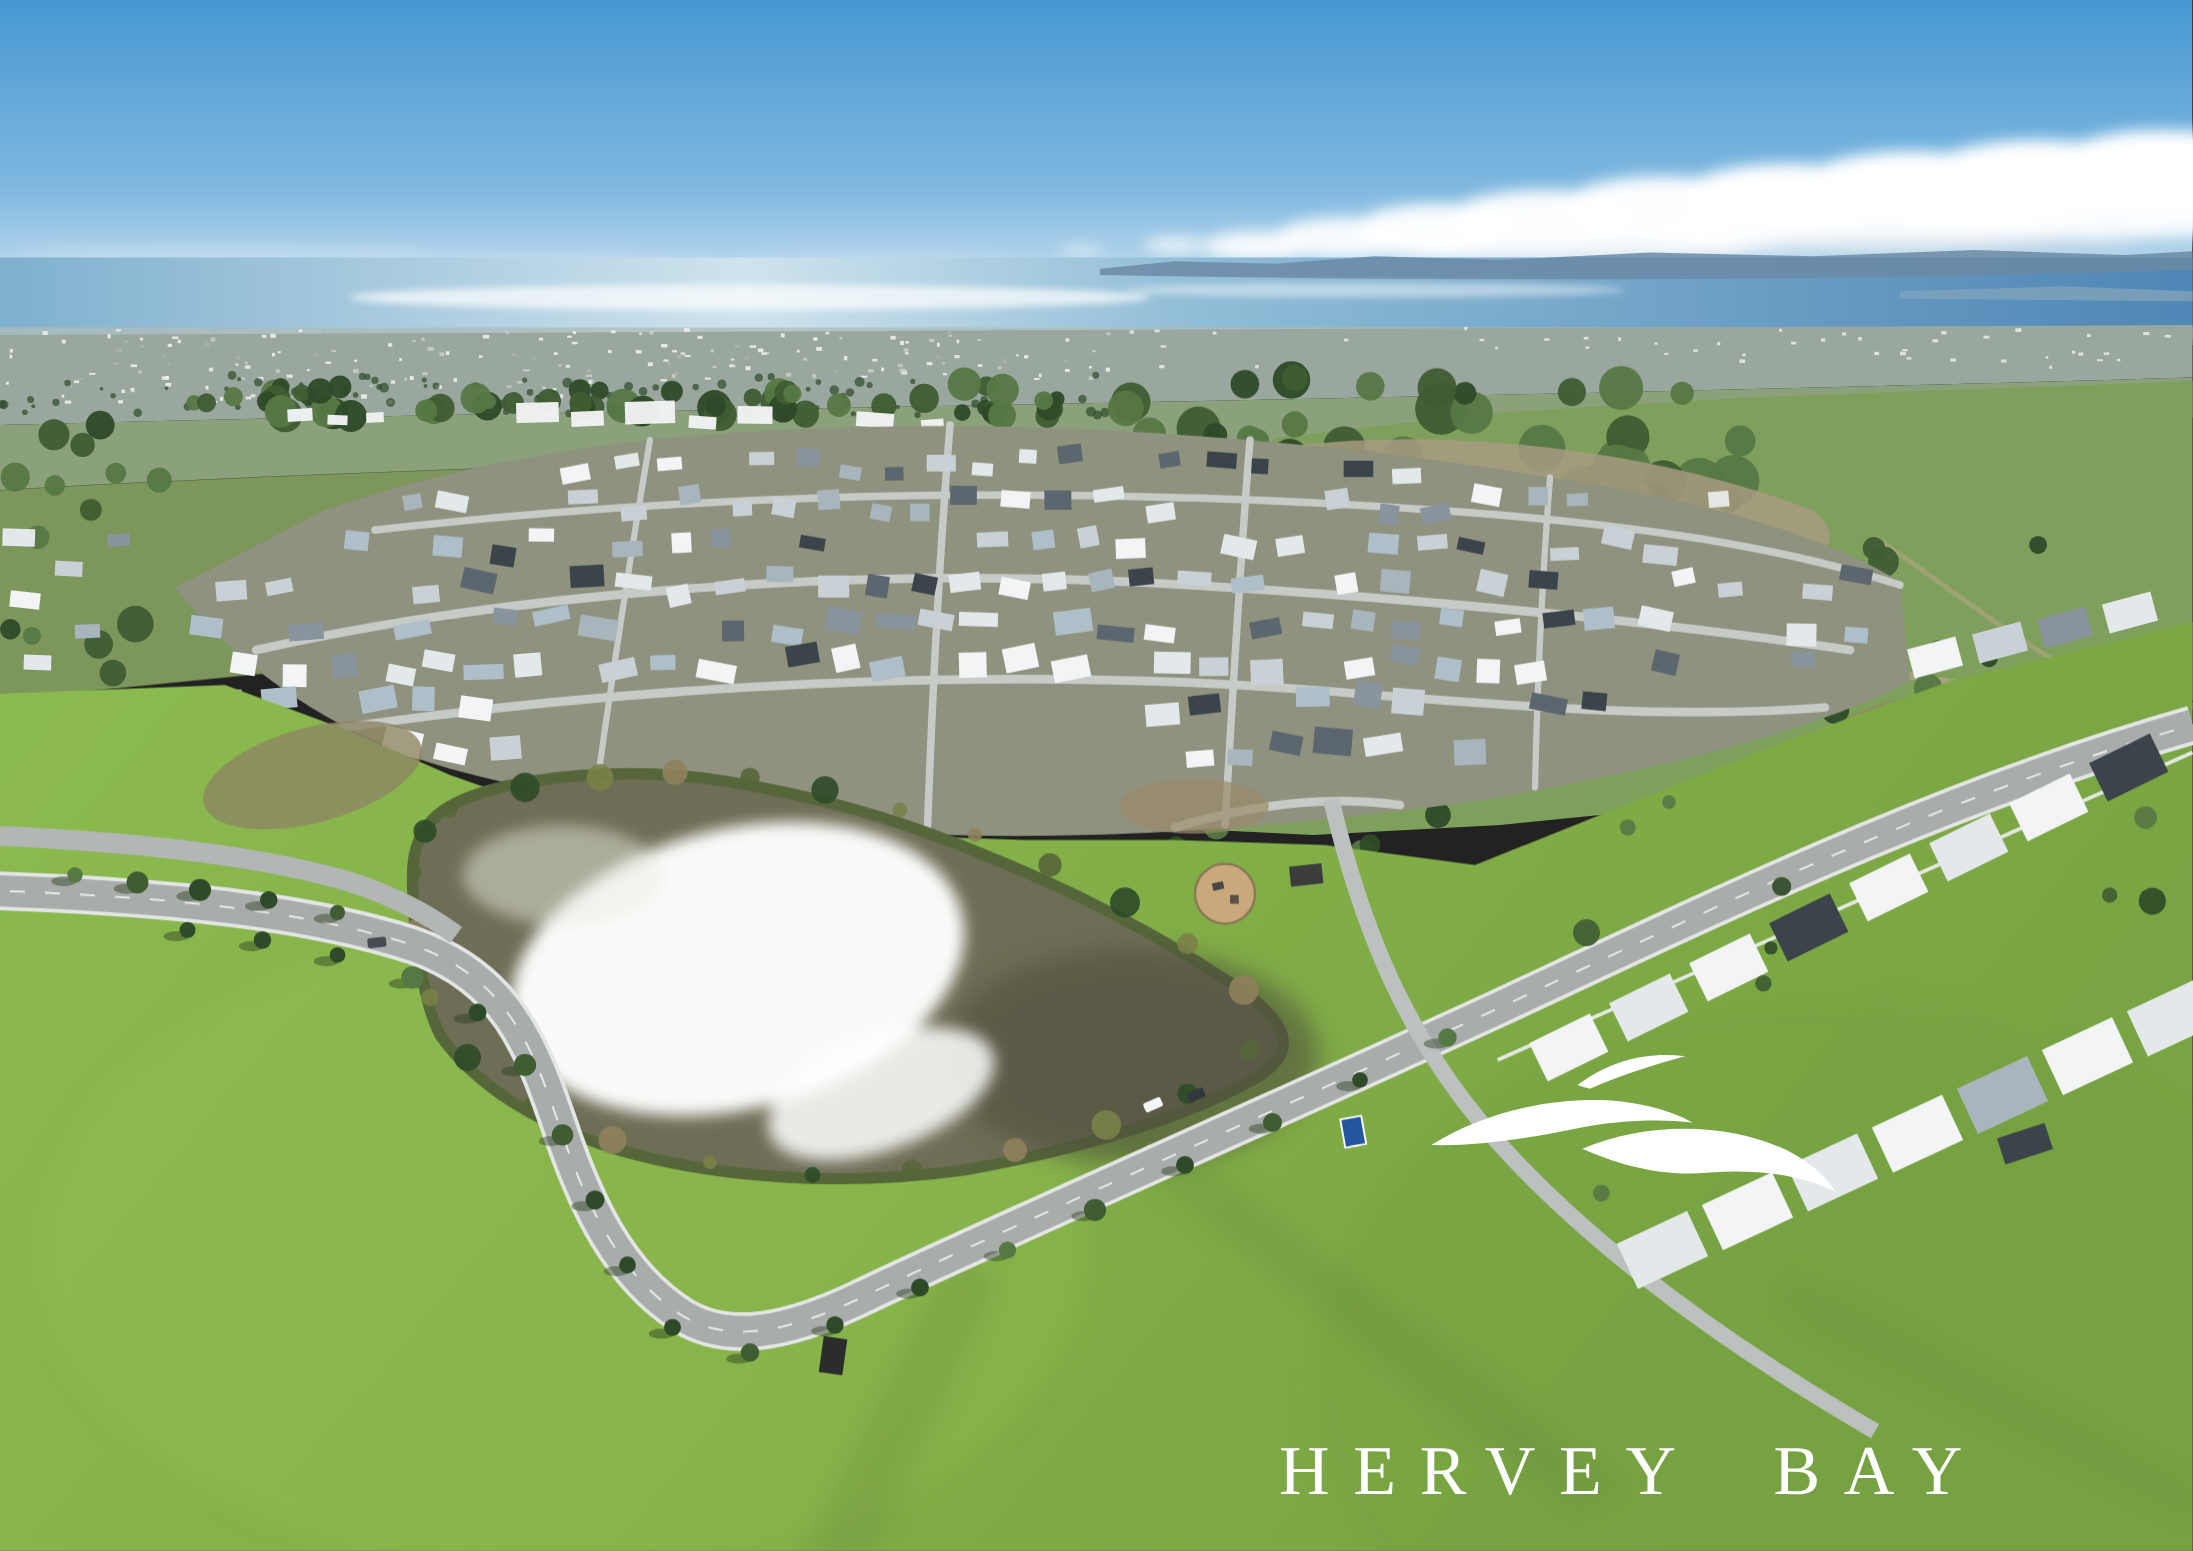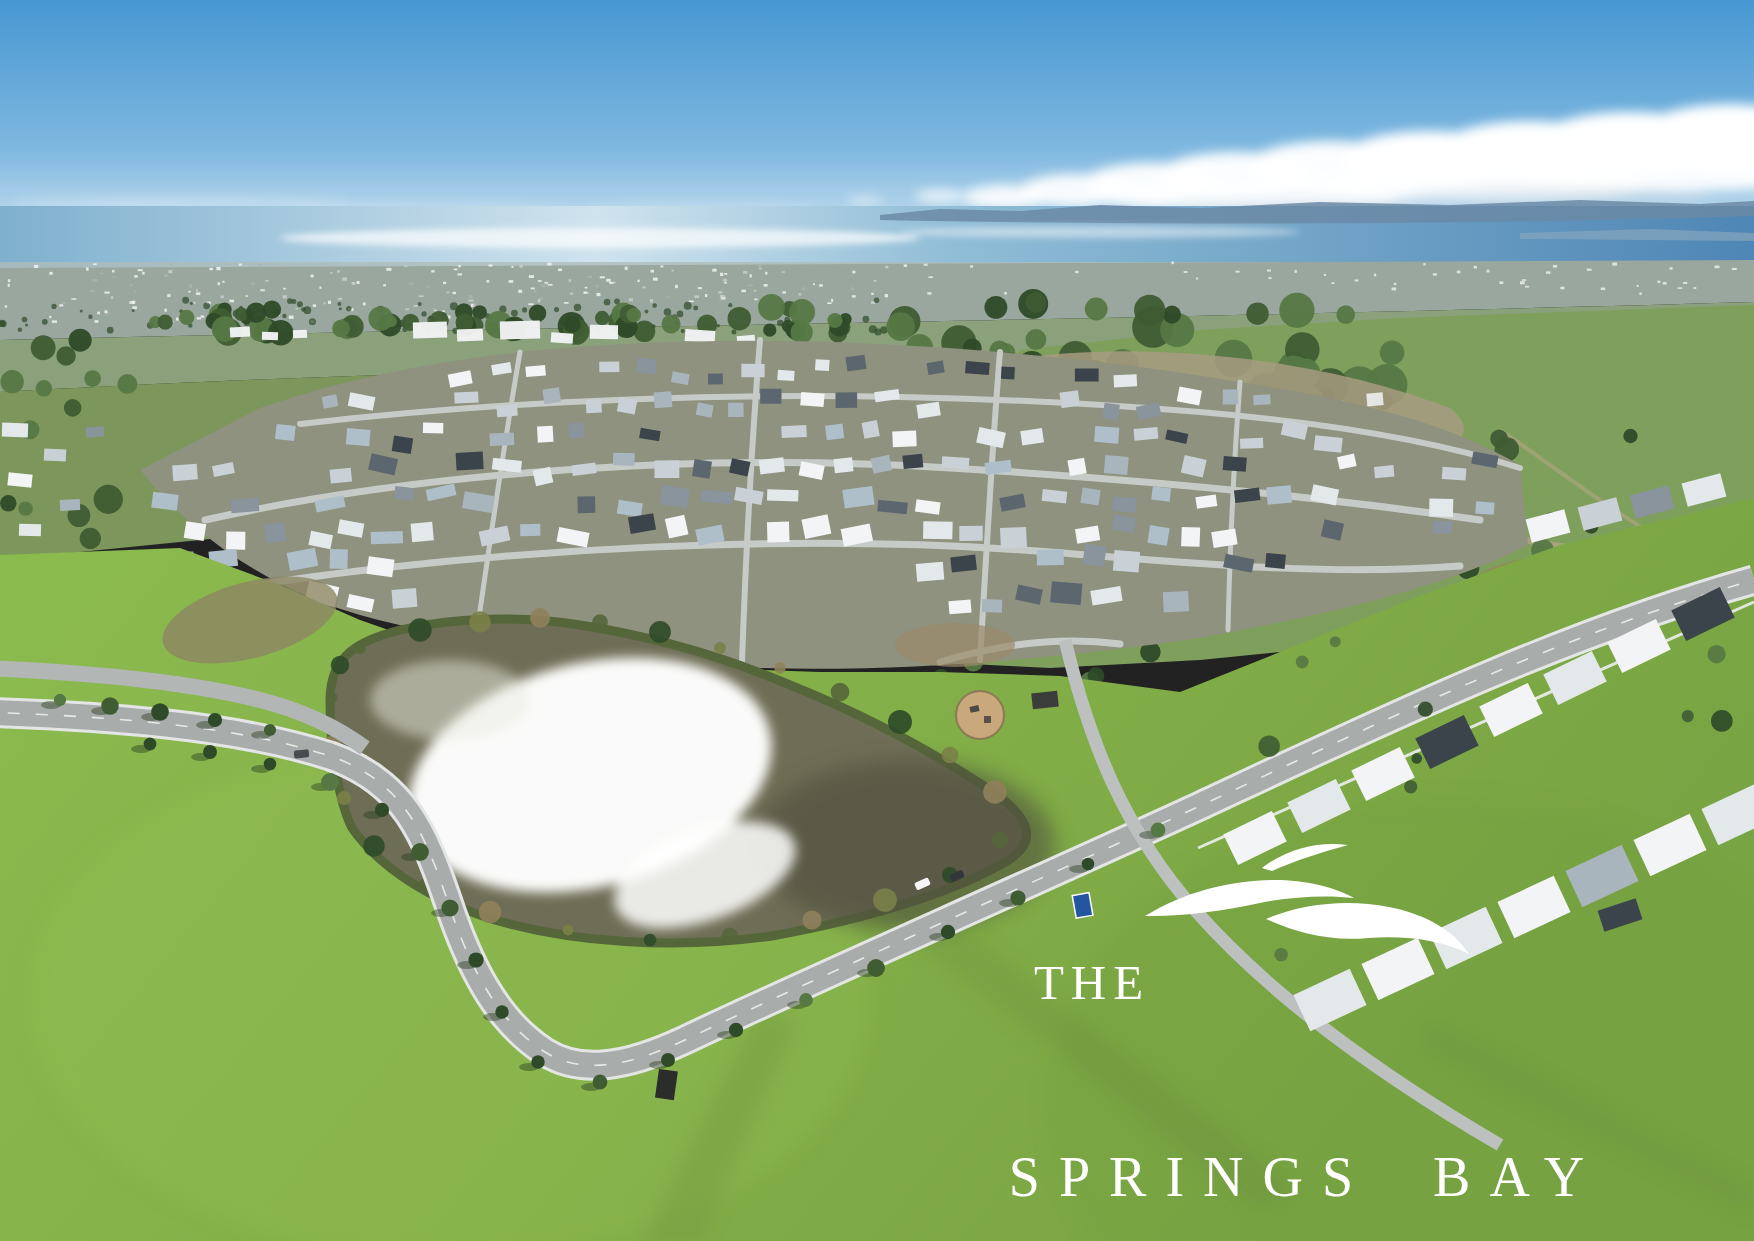--- a/index.html
+++ b/index.html
@@ -989,16 +989,15 @@
         </g>
     </g>
   </svg>
 
   <div class="logo-layer">
     <svg class="logo-waves" viewBox="0 0 330 124" aria-hidden="true">
       <path d="M120,30 C146,10 178,3 206,7 C184,13 154,22 130,33 C126,32 123,31 120,30 Z"></path>
       <path d="M3,78 C45,52 95,41 138,42 C170,43 196,51 212,60 C186,57 152,58 118,65 C80,73 38,79 3,78 Z"></path>
       <path d="M124,81 C162,65 206,61 247,69 C286,77 312,93 327,116 C301,102 263,97 226,100 C186,104 151,93 124,81 Z"></path>
     </svg>
-    <div class="logo-word logo-the">THE</div>
-    <div class="logo-word logo-tagline">SPRINGS BAY</div>
+    <div class="logo-word logo-tagline">HERVEY BAY</div>
   </div>
 </div>
 
 </body></html>

